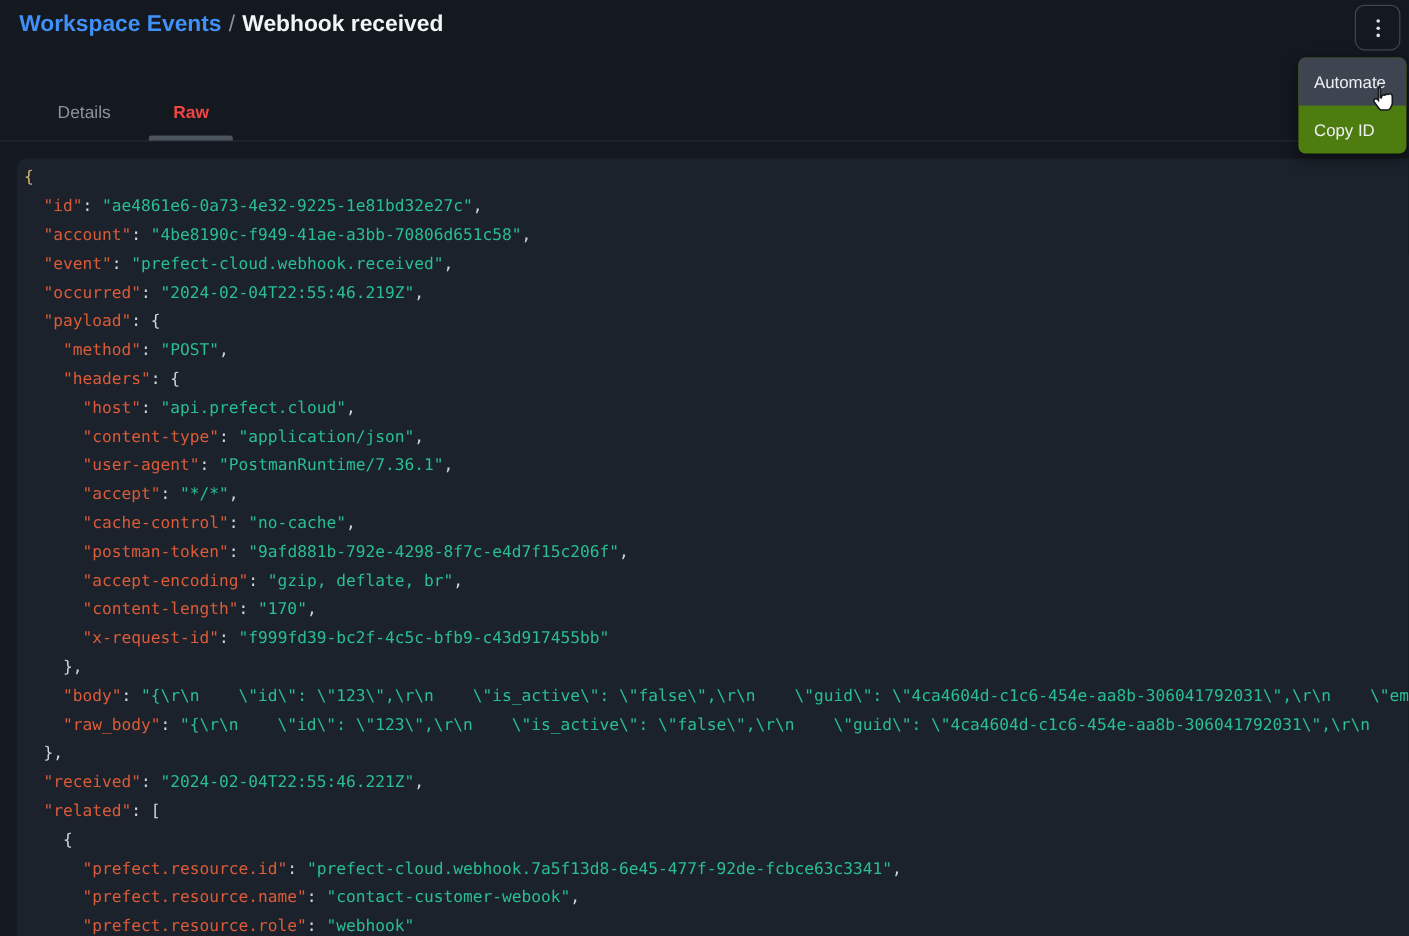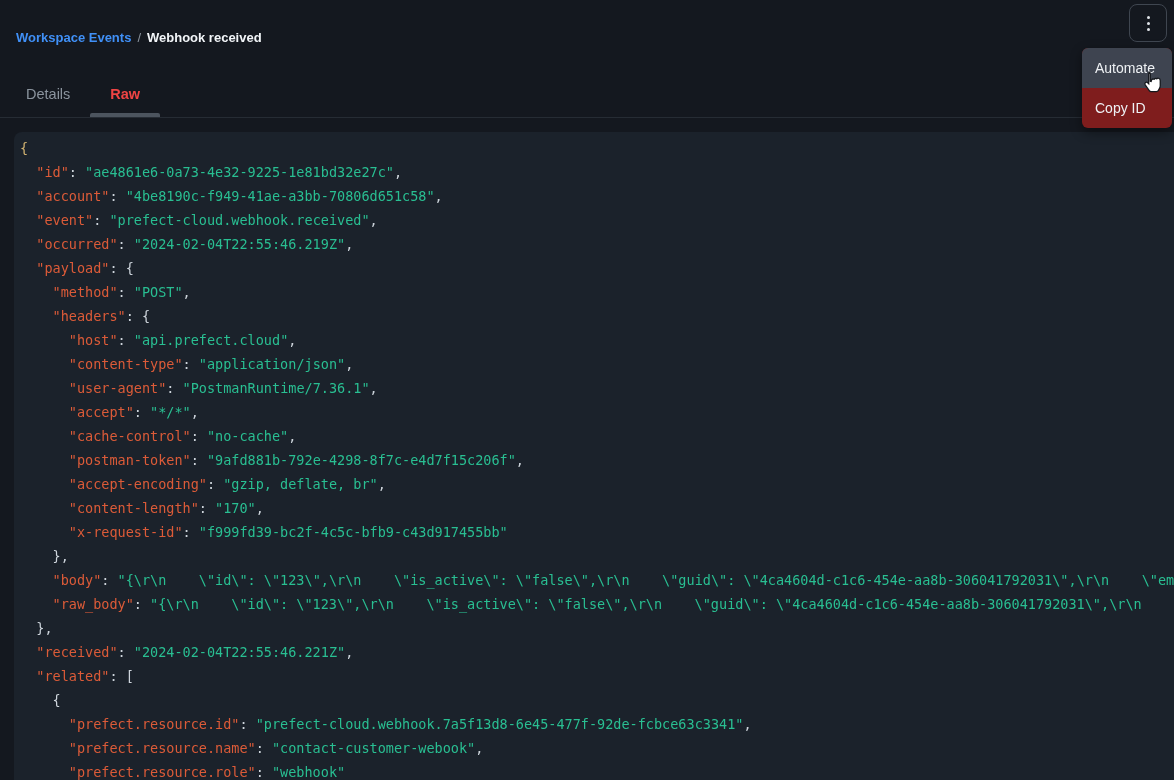--- a/index.html
+++ b/index.html
@@ -5,38 +5,39 @@
   * { margin:0; padding:0; box-sizing:border-box; }
   html,body { width:1174px; height:780px; overflow:hidden; }
   body {
     background:#14181f;
     font-family:"Liberation Sans", sans-serif;
     color:#e8ecf0;
     position:relative;
   }
 
   
-  .header { position:absolute; left:16px; top:10px; font-size:13px; font-weight:700; white-space:nowrap;margin-top:20px; }
+  .header { position:absolute; left:16px; top:10px; font-size:19px; font-weight:700; white-space:nowrap; }
   .crumb-link { color:#4090f7; cursor:pointer; }
   .crumb-sep { color:#8b949e; font-weight:400; padding:0 6px; }
   .page-title { color:#f2f5f8; }
 
   .kebab-btn {
     position:absolute; left:1129px; top:4px; width:38px; height:38px;
     border:1px solid #3f4650; border-radius:8px; background:transparent;
     display:flex; align-items:center; justify-content:center; cursor:pointer;
   }
   .kebab-dots { display:flex; flex-direction:column; gap:3px; }
   .kebab-dots i { width:3px; height:3px; border-radius:50%; background:#dfe3e8; display:block; }
 
   
   .tabs {
     position:absolute; left:0; right:0; top:70px; height:48px;
-    display:flex; align-items:stretch; padding-left:6px;
+    display:flex; align-items:stretch; padding-left:28px;
     border-bottom:1px solid #262c34;
+    gap:12px;
   }
   .tab {
     position:relative; display:flex; align-items:center; padding:0 20px;
     font-size:14.5px; color:#8b949e; cursor:pointer;
   }
   .tab.active { color:#ef4444; font-weight:700; }
   .tab.active::after {
     content:""; position:absolute; left:0; right:0; bottom:0; height:4px;
     background:#4c545e; border-radius:2px 2px 0 0;
   }
@@ -53,21 +54,21 @@
     font-size:13.5px; line-height:24px; white-space:pre;
   }
   .tk-p { color:#ced5dc; }
   .tk-b { color:#d3b472; }
   .tk-k { color:#dc5b38; }
   .tk-v { color:#29bf92; }
 
   
   .menu {
     position:absolute; left:1082px; top:48px; width:90px;
-    background:#7f1d1d; border-radius:6px;
+    background:#4d7c0f; border-radius:6px;
     box-shadow:0 4px 12px rgba(0,0,0,.45);
     z-index:10; overflow:hidden;
   }
   .menu-item {
     height:40px; display:flex; align-items:center; padding-left:13px;
     font-size:14px; color:#eef1f4; cursor:pointer; white-space:nowrap;
   }
   .menu-item.hover { background:#3e4450; }
 
   

